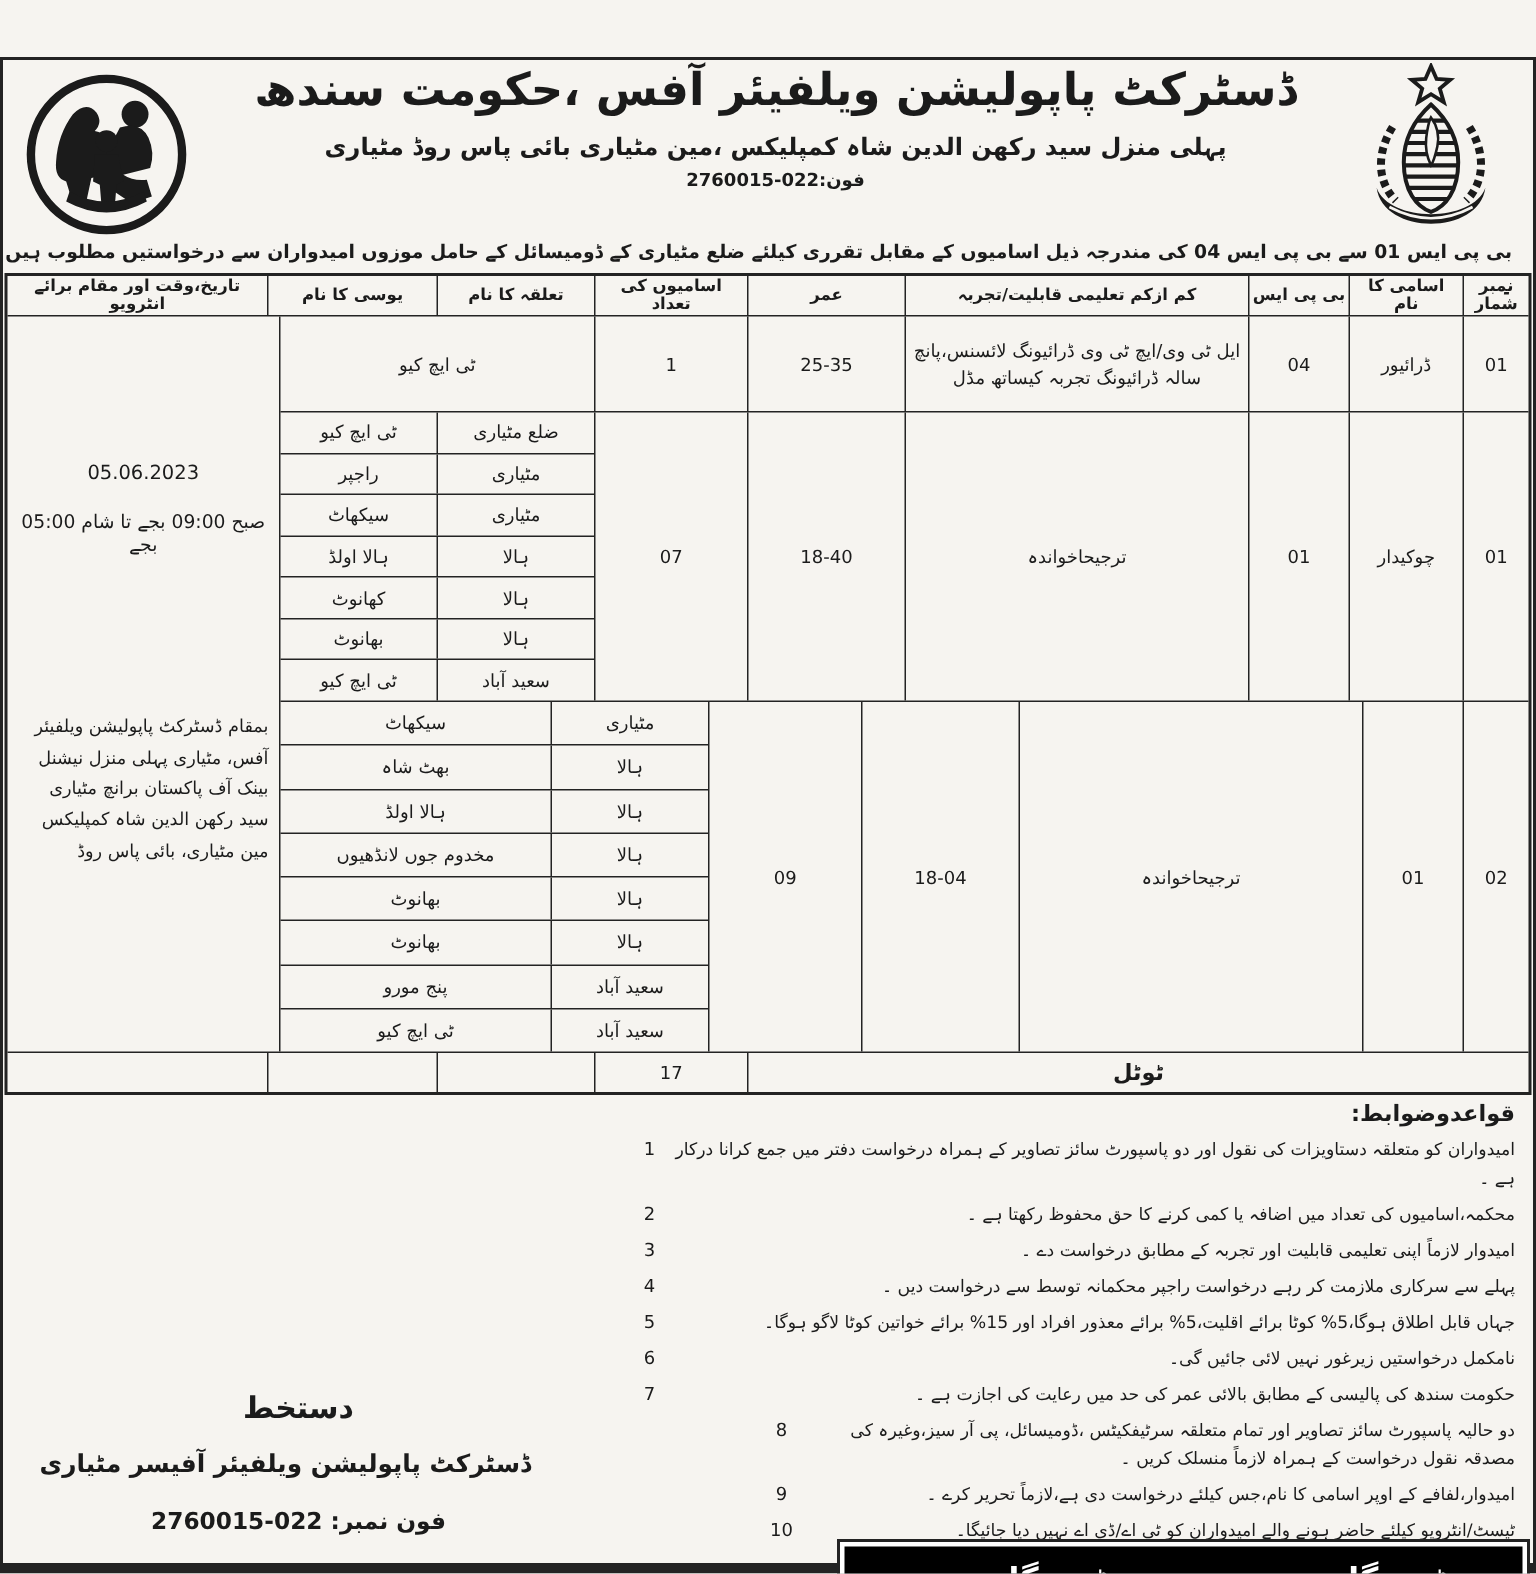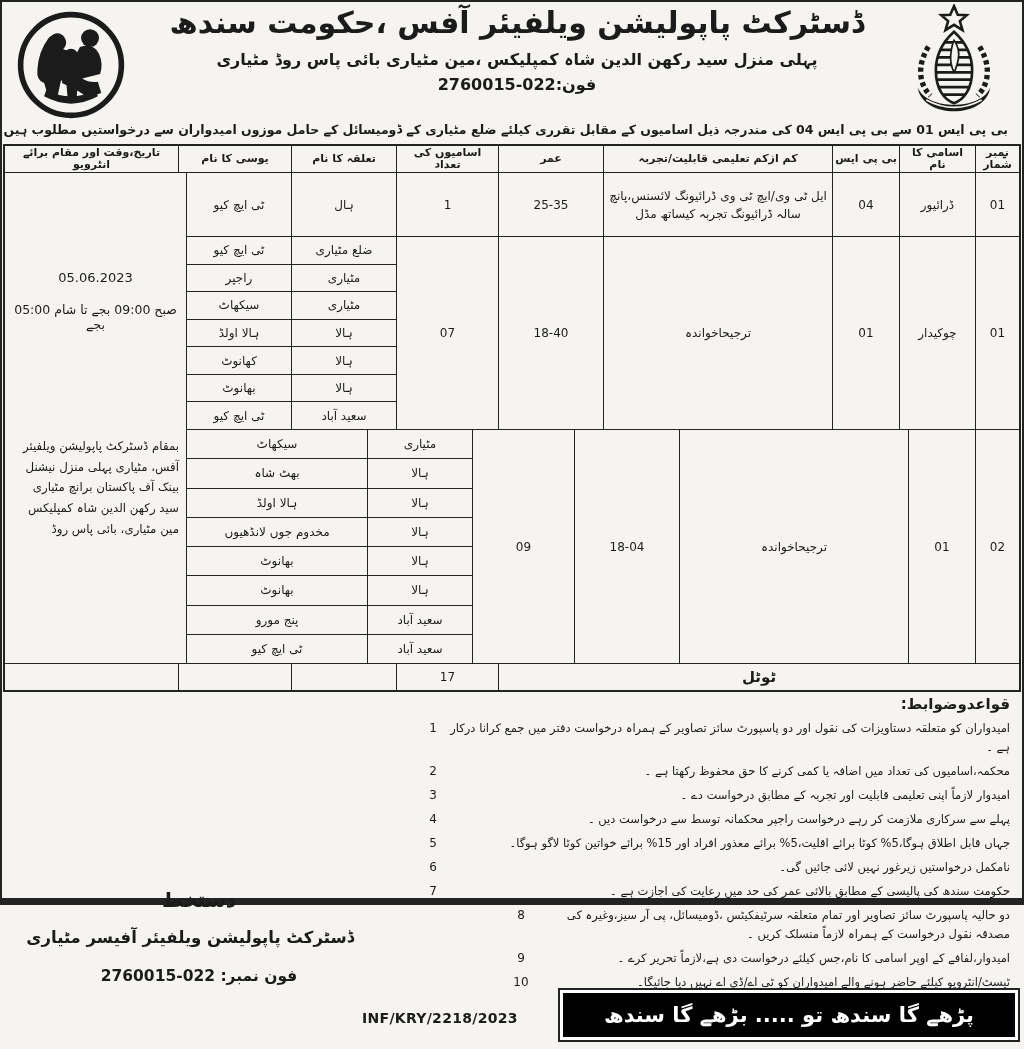--- a/index.html
+++ b/index.html
@@ -4,31 +4,31 @@
 <style>
   :root{
     --ink:#1b1b1b; --paper:#f6f4f0; --line:#232323;
   }
   *{box-sizing:border-box; margin:0; padding:0;}
   html,body{width:1024px; height:1049px; overflow:hidden;}
   body{
     background:var(--paper); color:var(--ink);
     font-family:"DejaVu Sans", sans-serif;
   }
-  .page{position:relative; width:1024px; height:905px;
+  .page{position:relative; width:1024px; height:1011px;
     border:2px solid var(--line); border-bottom:7px solid var(--line);
-    background:var(--paper);}
+    background:var(--paper);margin-top:38px;}
   
   .masthead{position:relative; height:116px;}
   .logo-left{position:absolute; left:13px; top:7px; width:112px; height:112px;}
   .logo-right{position:absolute; right:14px; top:2px; width:108px; height:128px;}
   .masthead-text{position:absolute; left:150px; right:140px; top:4px; text-align:center; direction:rtl;}
   .title{font-size:30px; font-weight:bold; line-height:1.15; letter-spacing:-.5px;}
   .subtitle{font-size:16px; font-weight:bold; margin-top:9px;}
-  .phone{font-size:16px; font-weight:bold; margin-top:6px;}
+  .phone{font-size:12px; font-weight:bold; margin-top:6px;}
   .intro{direction:rtl; text-align:right; padding:0 14px 2px 0; font-size:12.5px; font-weight:600; height:26px; line-height:24px;}
   
   .jobs-table{margin:0 1px; border:2px solid var(--line); background:transparent; font-size:12px;}
   .t-header{display:flex; direction:rtl; height:27px; border-bottom:1.2px solid var(--line);}
   .cell{display:flex; align-items:center; justify-content:center; text-align:center; direction:rtl; overflow:hidden;}
   .hcell{font-weight:bold; font-size:11px; line-height:1.1; padding:0 2px;}
   .sep{border-left:1.2px solid var(--line);}
   .w-serial{width:44px;} .w-post{width:76px;} .w-bps{width:67px;} .w-qual{width:229px;}
   .w-age{width:105px;} .w-count{width:102px;} .w-taluka{width:105px;} .w-uc{width:113px;}
   .w-interview{flex:1;}
@@ -143,21 +143,20 @@
       <div class="bands" id="tbands">
           <div class="band band-0">
             <div class="cell body-cell sep w-serial">01</div>
             <div class="cell body-cell sep w-post">ڈرائیور</div>
             <div class="cell body-cell sep w-bps">04</div>
             <div class="cell body-cell sep w-qual">ایل ٹی وی/ایچ ٹی وی ڈرائیونگ لائسنس،پانچ سالہ ڈرائیونگ تجربہ کیساتھ مڈل</div>
             <div class="cell body-cell sep w-age">25-35</div>
             <div class="cell body-cell sep w-count">1</div>
             <div class="loc-wrap">
               <div class="loc-row">
-                <div class="cell loc-cell sep w-taluka">ہال</div>
                 <div class="cell loc-cell loc-uc">ٹی ایچ کیو</div>
               </div>
             </div>
           </div>
           <div class="band band-1">
             <div class="cell body-cell sep w-serial">01</div>
             <div class="cell body-cell sep w-post">چوکیدار</div>
             <div class="cell body-cell sep w-bps">01</div>
             <div class="cell body-cell sep w-qual">ترجیحاخواندہ</div>
             <div class="cell body-cell sep w-age">18-40</div>

